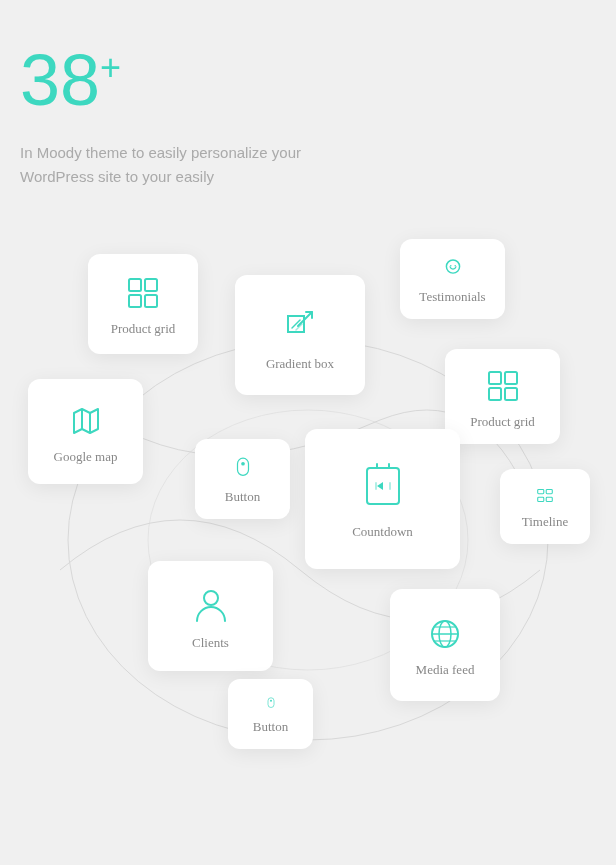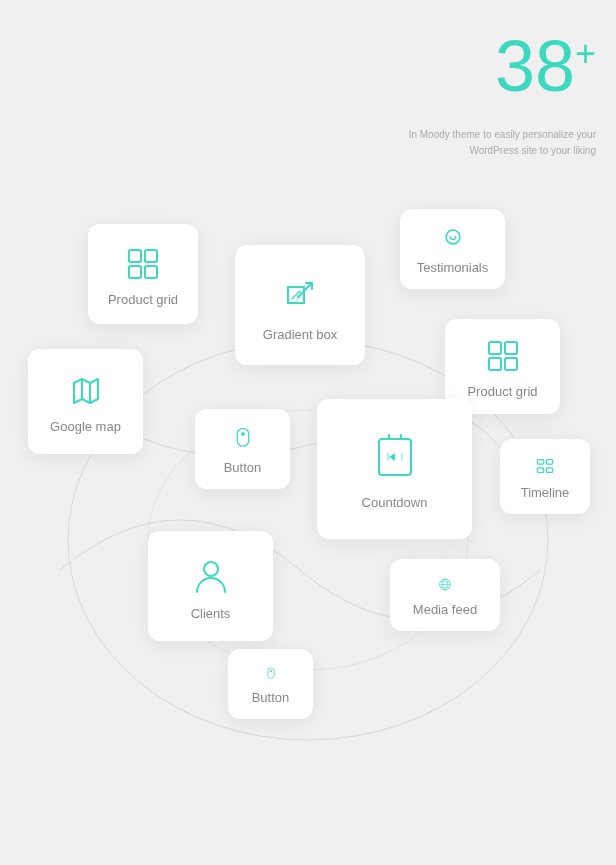--- a/index.html
+++ b/index.html
@@ -6,42 +6,42 @@
     body {
       width: 616px;
       min-height: 865px;
       background: #f0f0f0;
       font-family: 'Segoe UI', Arial, sans-serif;
       overflow-x: hidden;
       position: relative;
     }
 
     .header {
-      text-align: right;
-      padding: 30px 20px 30px;
+      text-align: left;
+      padding: 44px 20px 30px;
     }
     .big-number {
       font-size: 72px;
       font-weight: 300;
       color: #3dd8c0;
       line-height: 1;
     }
     .big-number sup {
       font-size: 36px;
       vertical-align: super;
     }
     .shortcodes-label {
       font-size: 22px;
       color: #3dd8c0;
       font-weight: 400;
       margin-top: -5px;
     }
     .subtitle {
       color: #aaa;
-      font-size: 10px;
+      font-size: 15px;
       margin-top: 25px;
       line-height: 1.6;
     }
 
     
     .bg-curves {
       position: absolute;
       top: 220px;
       left: 0;
       width: 100%;
@@ -63,20 +63,21 @@
       position: absolute;
       background: #fff;
       border-radius: 12px;
       box-shadow: 0 4px 20px rgba(0,0,0,0.07);
       display: flex;
       flex-direction: column;
       align-items: center;
       justify-content: center;
       padding: 18px 12px 14px;
       text-align: center;
+      font-family: Liberation Serif, serif;
     }
 
     .card-label {
       font-size: 13px;
       color: #888;
       margin-top: 10px;
       white-space: nowrap;
     }
 
     
@@ -125,62 +126,62 @@
     .card-button-1 {
       width: 95px;
       height: 80px;
       left: 195px;
       top: 210px;
     }
     
     .card-countdown {
       width: 155px;
       height: 140px;
-      left: 317px;
+      left: 305px;
       top: 200px;
     }
     
     .card-timeline {
       width: 90px;
       height: 75px;
       left: 500px;
       top: 240px;
     }
     
     .card-clients {
       width: 125px;
       height: 110px;
       left: 148px;
       top: 332px;
     }
     
     .card-media-feed {
       width: 110px;
-      height: 72px;
+      height: 112px;
       left: 390px;
       top: 360px;
     }
     
     .card-button-2 {
       width: 85px;
       height: 70px;
       left: 228px;
       top: 450px;
     }
   </style>
 </head>
 <body>
 
 <div class="header">
   <div class="big-number">
     <span>38</span><sup>+</sup>
   </div>
   <div class="subtitle">
     <span>In Moody theme to easily personalize your</span><br>
-    <span>WordPress site to your liking</span>
+    <span>WordPress site to your easily</span>
   </div>
 </div>
 
 <svg class="bg-curves" viewBox="0 0 616 640" fill="none" xmlns="http://www.w3.org/2000/svg">
   <ellipse cx="308" cy="320" rx="240" ry="200" stroke="#d8d8d8" stroke-width="1" fill="none"></ellipse>
   <ellipse cx="308" cy="320" rx="160" ry="130" stroke="#e0e0e0" stroke-width="0.8" fill="none"></ellipse>
   <path d="M80 180 Q200 280 380 200 Q480 160 530 280" stroke="#d8d8d8" stroke-width="1" fill="none"></path>
   <path d="M60 350 Q180 250 300 350 Q420 450 540 350" stroke="#d8d8d8" stroke-width="1" fill="none"></path>
 </svg>
 

